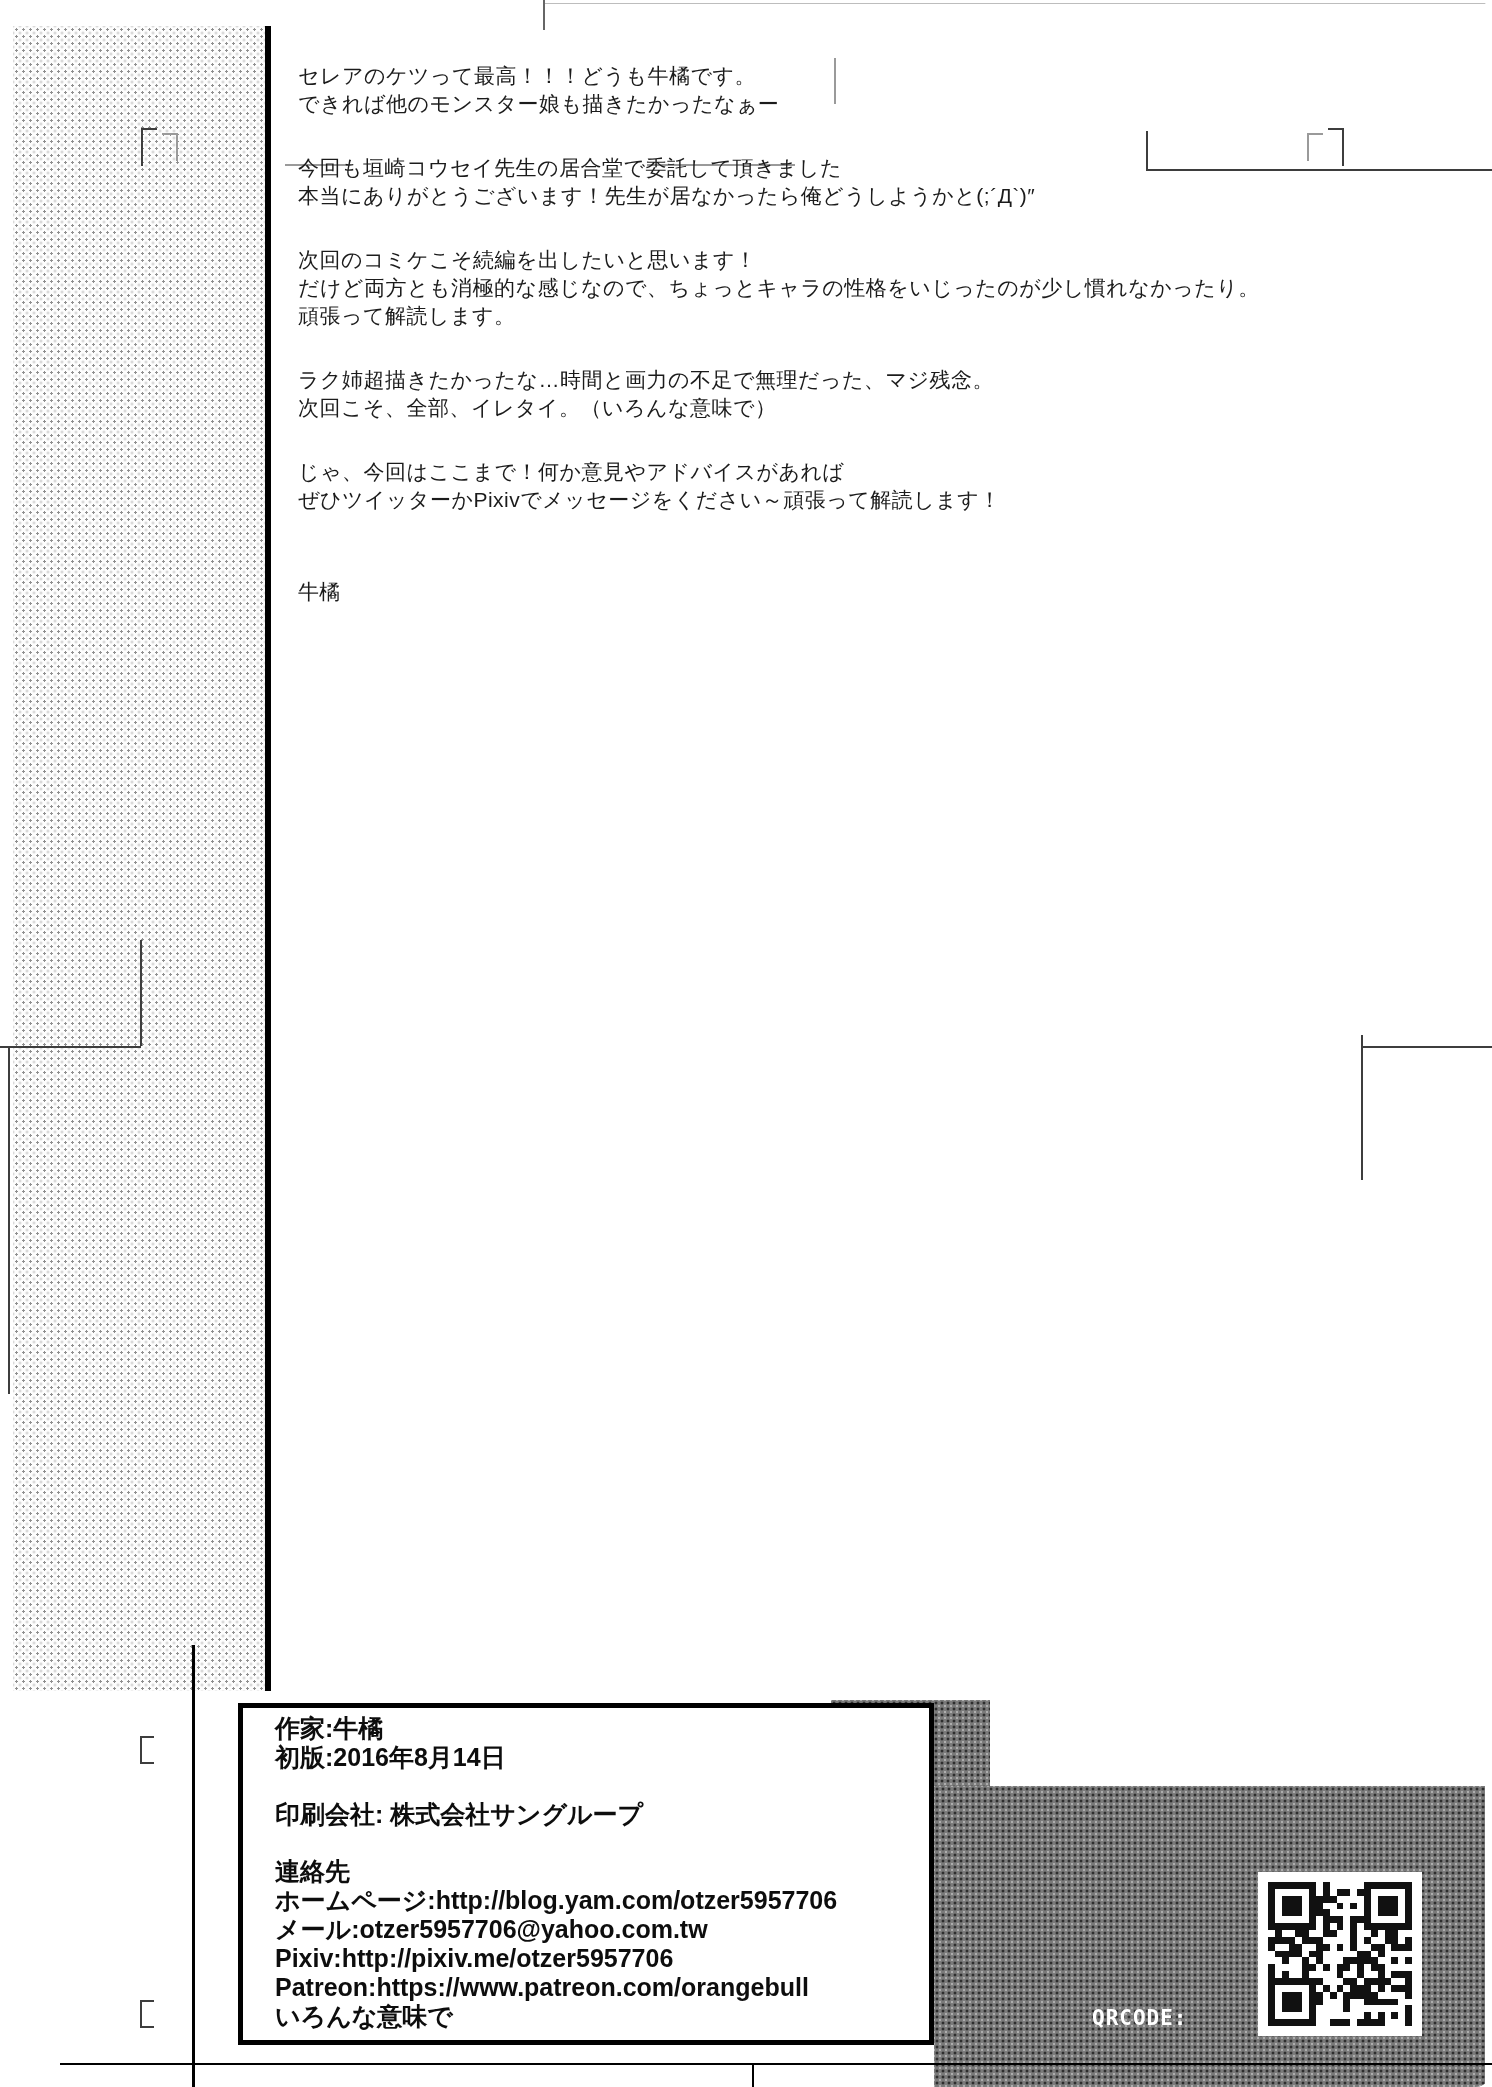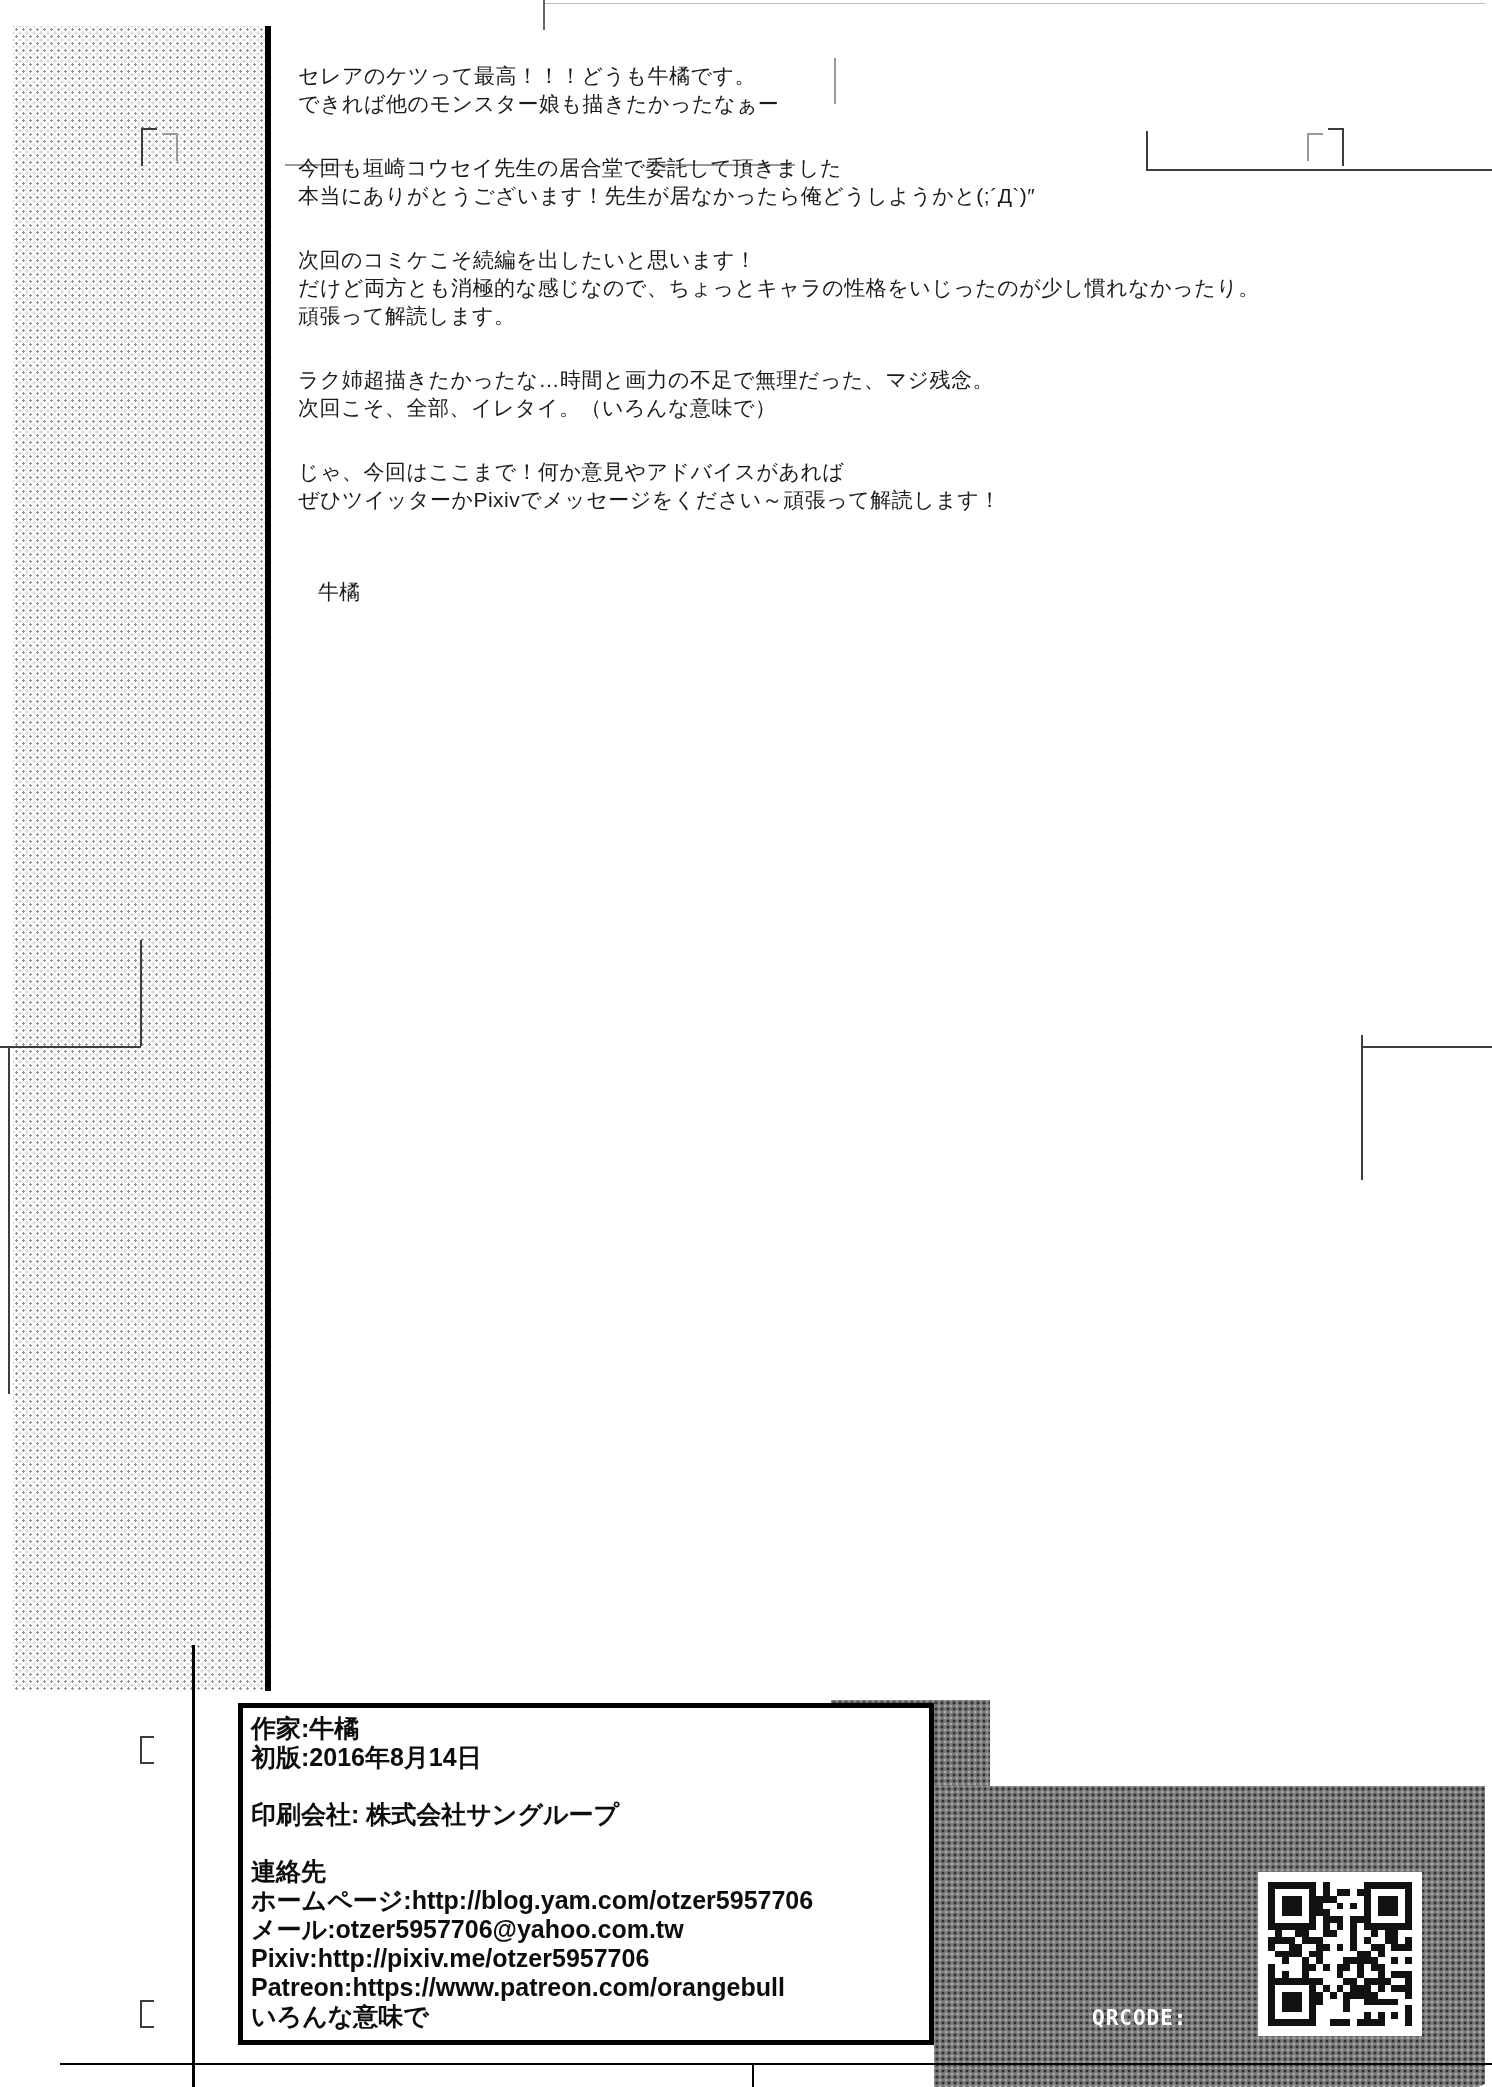--- a/index.html
+++ b/index.html
@@ -22,38 +22,38 @@
   }
   .main-rule{position:absolute;left:265px;top:26px;width:6px;height:1665px;background:#000;}
   
   .afterword{
     position:absolute;left:298px;top:62px;width:1040px;
     font-size:21px;line-height:28px;letter-spacing:0.5px;color:#1b1b1b;
   }
   .paragraph{margin:0 0 36px 0;}
   .tline{white-space:nowrap;}
   .signature{
-    position:absolute;left:298px;top:578px;font-size:21px;line-height:28px;color:#1b1b1b;margin-left:20px;
+    position:absolute;left:298px;top:578px;font-size:21px;line-height:28px;color:#1b1b1b;
   }
   
   .half-dark{
     background-color:#7a7a7a;
     background-image:
       radial-gradient(circle,#2e2e2e 1.3px,transparent 1.7px),
       radial-gradient(circle,#adadad 1.2px,transparent 1.6px);
     background-size:6px 6px,6px 6px;
     background-position:0 0,3px 3px;
   }
   .half-small{position:absolute;left:831px;top:1700px;width:159px;height:86px;z-index:1;}
   .half-panel{position:absolute;left:934px;top:1786px;width:551px;height:301px;z-index:1;}
   
   .colophon-box{
     position:absolute;left:238px;top:1703px;width:696px;height:342px;
     box-sizing:border-box;border:5px solid #000;background:#ffffff;z-index:2;
-    padding:6px 10px 0 8px;
+    padding:6px 10px 0 32px;
   }
   .cgroup{margin-bottom:28px;}
   .cline{
     font-size:25px;line-height:29px;font-weight:bold;color:#0d0d0d;white-space:nowrap;
   }
   
   .qr-label{
     position:absolute;left:1092px;top:2006px;z-index:3;
     font-family:"DejaVu Sans Mono","Liberation Mono",monospace;
     font-weight:bold;font-size:21px;color:#ffffff;letter-spacing:1px;

